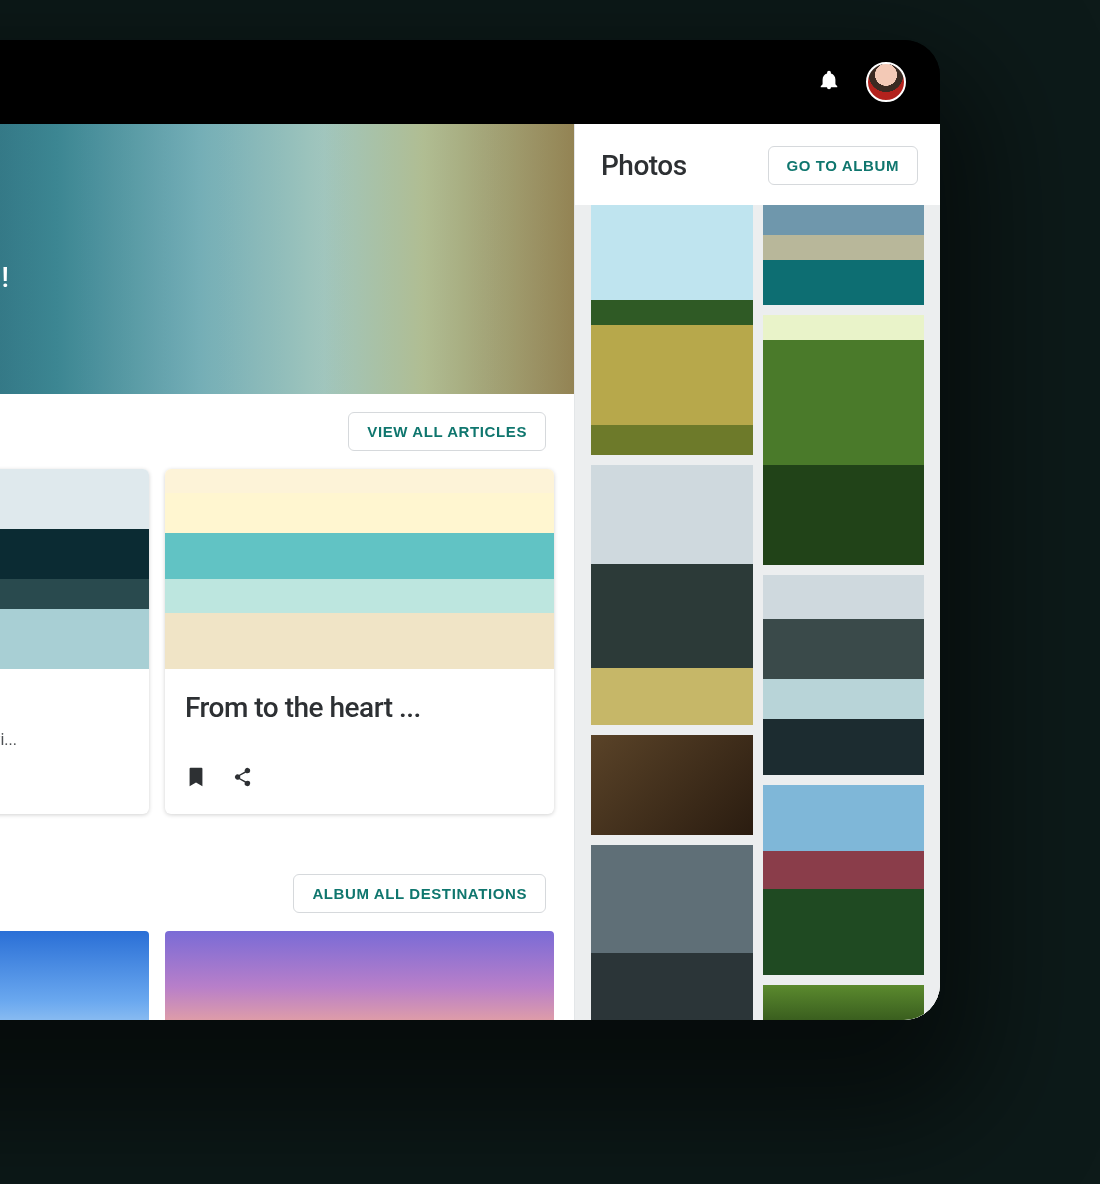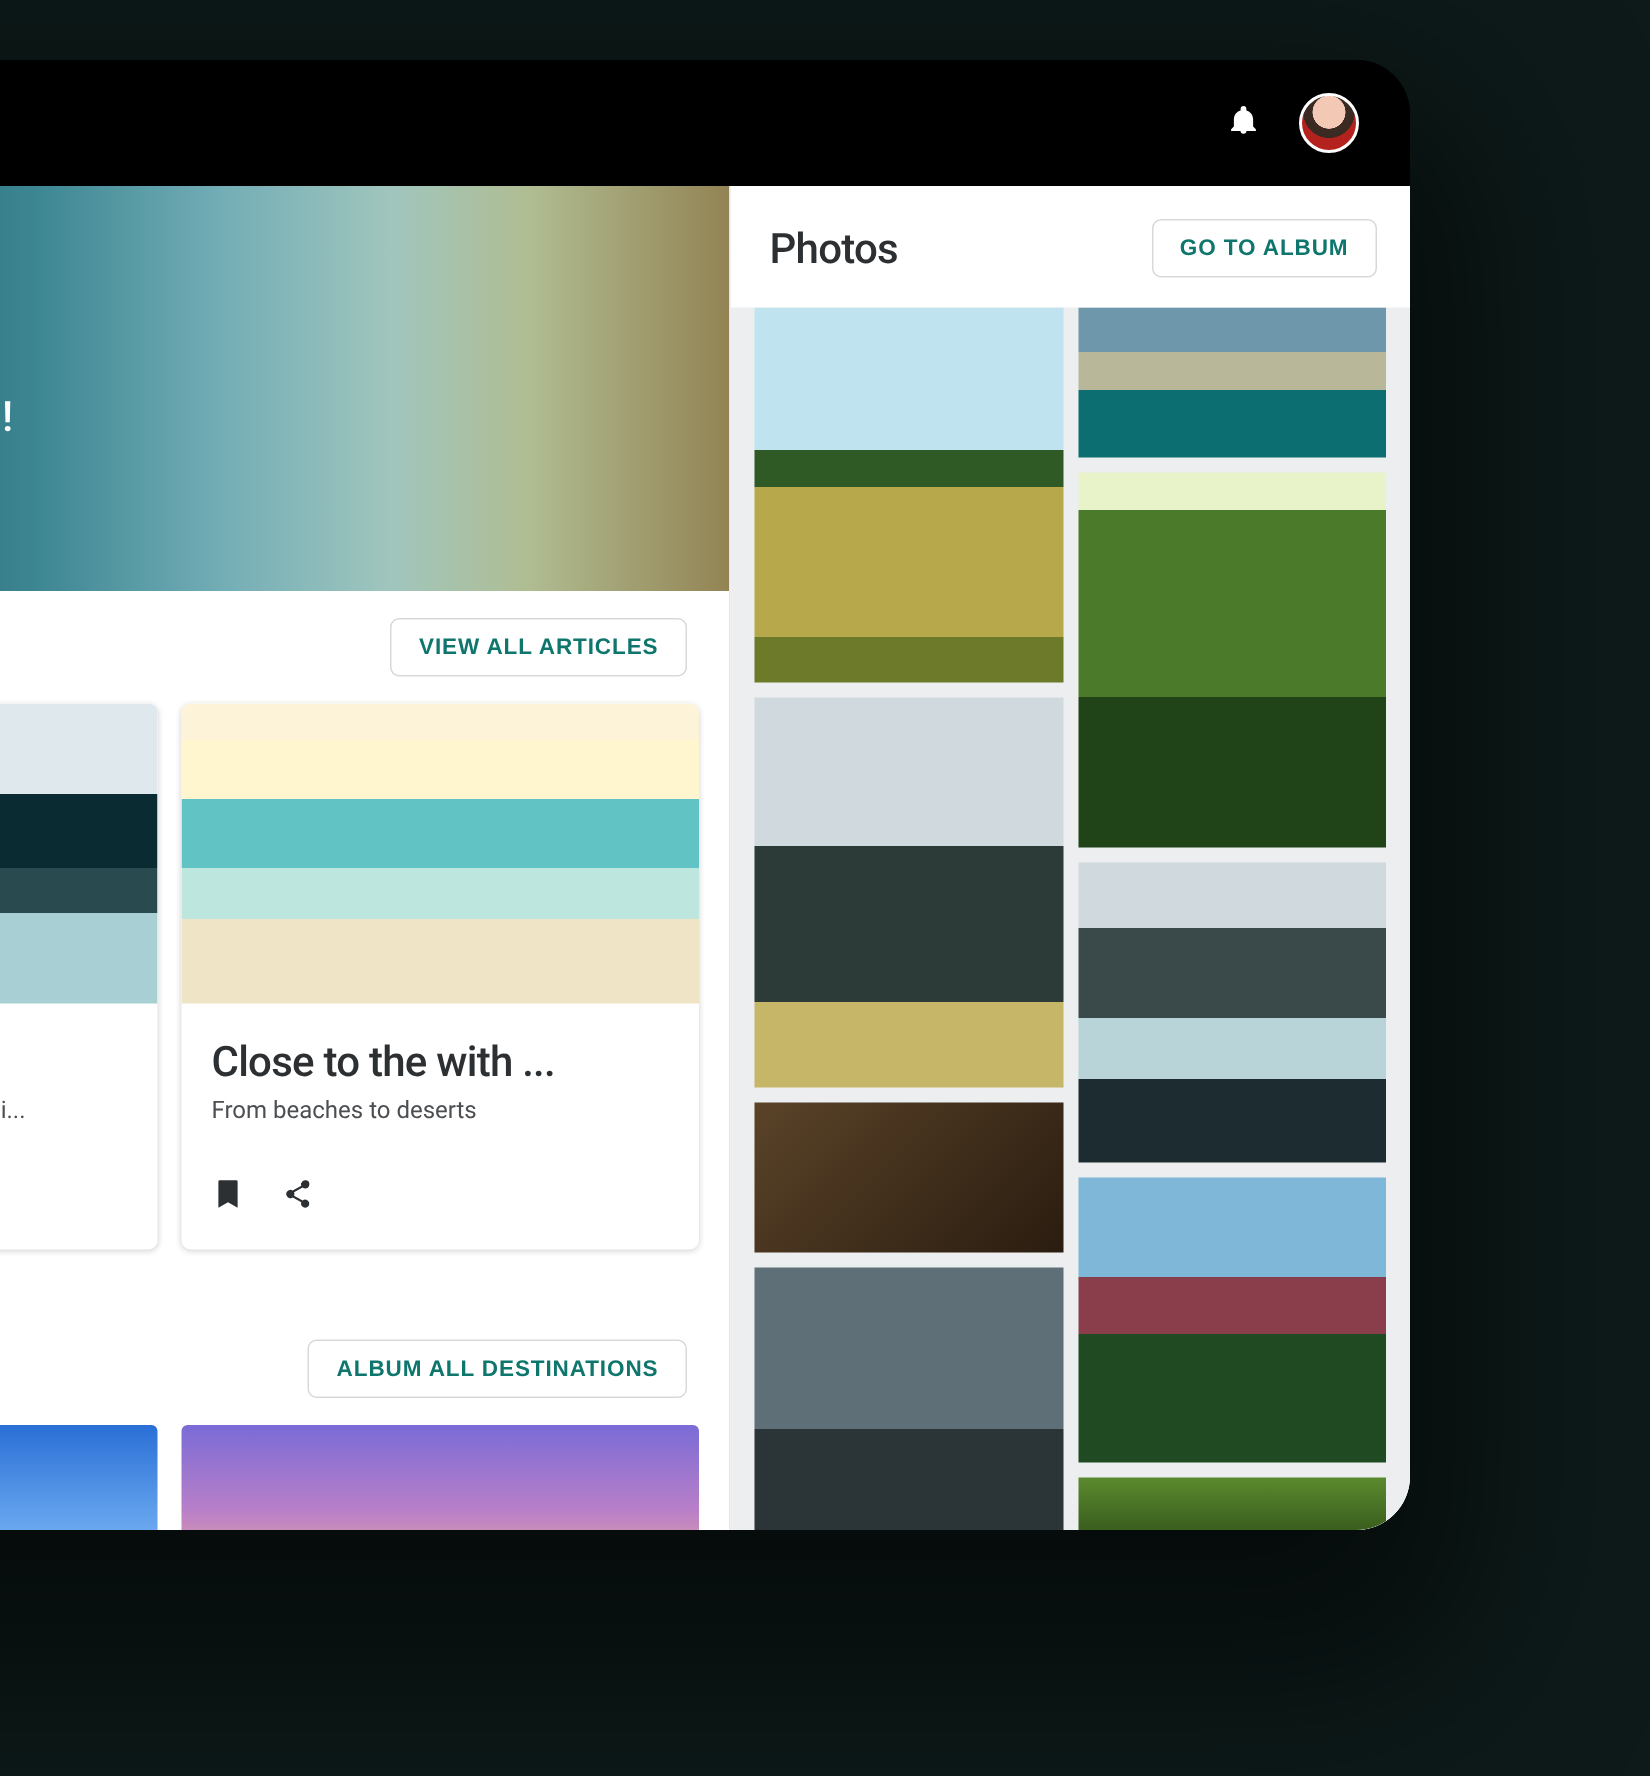--- a/index.html
+++ b/index.html
@@ -124,21 +124,21 @@
   .card-actions svg { width: 22px; height: 22px; fill: #2d3033; }
 
   .dest-row {
     display: flex;
     gap: 16px;
     padding: 0 20px;
   }
   .dest-row .cell { flex:1; height: 140px; border-radius: 4px; }
 
   .sidebar {
-    width: 454px;
+    width: 366px;
     background: #fff;
     border-left: 1px solid #e3e6e8;
     display: flex;
     flex-direction: column;
   }
   .sidebar-head {
     display: flex;
     align-items: center;
     justify-content: space-between;
     padding: 22px 22px 20px 26px;
@@ -215,22 +215,21 @@
           </div>
           <div class="card-actions">
             
             
           </div>
         </div>
 
         <div class="card">
           <div class="thumb img-beach"></div>
           <div class="body">
-            <div class="card-title">Close to the with ...</div>
-            <div class="card-sub">From beaches to deserts</div>
+            <div class="card-title">From to the heart ...</div>
           </div>
           <div class="card-actions">
             <span><svg viewBox="0 0 24 24">
                   <path d="M6 2h12a1 1 0 0 1 1 1v19l-7-4-7 4V3a1 1 0 0 1 1-1Z"></path>
                 </svg></span>
             <span><svg viewBox="0 0 24 24">
                   <path d="M18 8a3 3 0 1 0-2.83-4H15a3 3 0 0 0 .1 2.06L8.9 9.5a3 3 0 1 0 0 5l6.2 3.44A3 3 0 1 0 18 16a3 3 0 0 0-1.93.72l-6.2-3.44a3 3 0 0 0 0-2.56l6.2-3.44A3 3 0 0 0 18 8Z"></path>
                 </svg></span>
           </div>
         </div>

